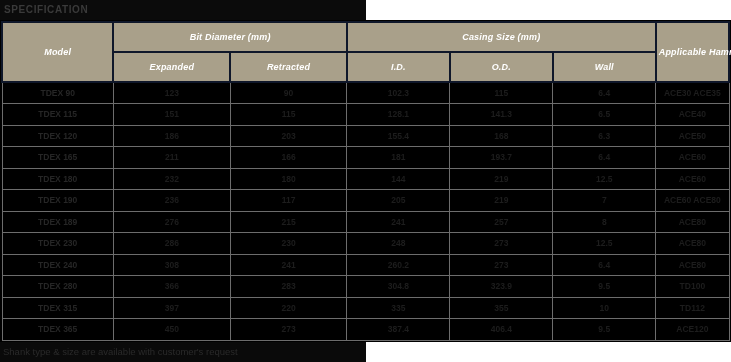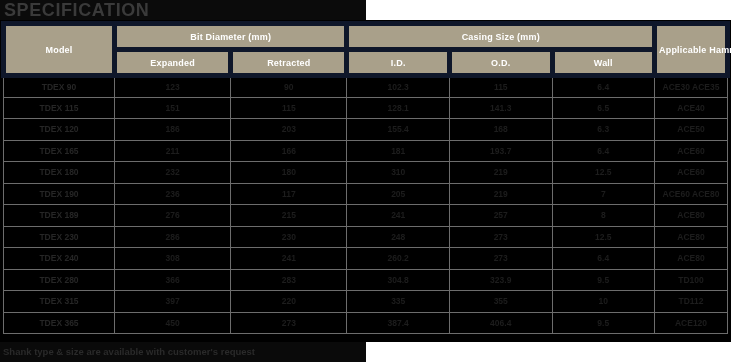--- a/index.html
+++ b/index.html
@@ -16,21 +16,21 @@
   }
 
   
   .title-band {
     position: absolute; left: 0; top: 0;
     width: 366px; height: 20px;
     background: #0b0b0b;
   }
   .title-text {
     position: absolute; left: 4px; top: 1px;
-    font-size: 18px;
+    font-size: 10px;
     font-weight: bold;
     letter-spacing: 0.6px;
     color: #3a3a3a;
     font-family: "Liberation Sans", sans-serif;
     line-height: 18px;
     white-space: nowrap;
   }
 
   
   .panel {
@@ -51,22 +51,23 @@
     text-align: center;
     vertical-align: middle;
     white-space: nowrap;
   }
   table.spec thead th {
     background: #a9a08a;
     color: #ffffff;
     font-size: 9px;
     font-weight: bold;
     letter-spacing: 0.2px;
-    padding: 1px 2px;
-    border: 5px solid #0f172a;
+    padding: 9px 2px;
+    border: 2px solid #0f172a;
+    font-style: italic;
   }
   table.spec thead th.grp { height: 17px; }
   table.spec thead th.sub { height: 17px; }
   table.spec thead th.tall { height: 52px; line-height: 12px; }
 
   table.spec tbody td {
     background: #000000;
     color: #1d1d1d;
     font-size: 8.5px;
     font-weight: bold;
@@ -78,21 +79,21 @@
 
   
   .footer-band {
     position: absolute; left: 0; top: 342px;
     width: 366px; height: 20px;
     background: #0a0a0a;
   }
   .footer-text {
     position: absolute; left: 3px; top: 344px;
     font-size: 9.5px;
-    font-weight: bold;
+    font-weight: normal;
     color: #2a2a2a;
     line-height: 15px;
     white-space: nowrap;
   }
   .right-white-strip {
     position: absolute; left: 366px; top: 342px;
     width: 365px; height: 20px;
     background: #ffffff;
   }
   .top-right-white {
@@ -163,21 +164,21 @@
           <td>166</td>
           <td>181</td>
           <td>193.7</td>
           <td>6.4</td>
           <td>ACE60</td>
         </tr>
         <tr>
           <td class="model">TDEX 180</td>
           <td>232</td>
           <td>180</td>
-          <td>310</td>
+          <td>144</td>
           <td>219</td>
           <td>12.5</td>
           <td>ACE60</td>
         </tr>
         <tr>
           <td class="model">TDEX 190</td>
           <td>236</td>
           <td>117</td>
           <td>205</td>
           <td>219</td>

